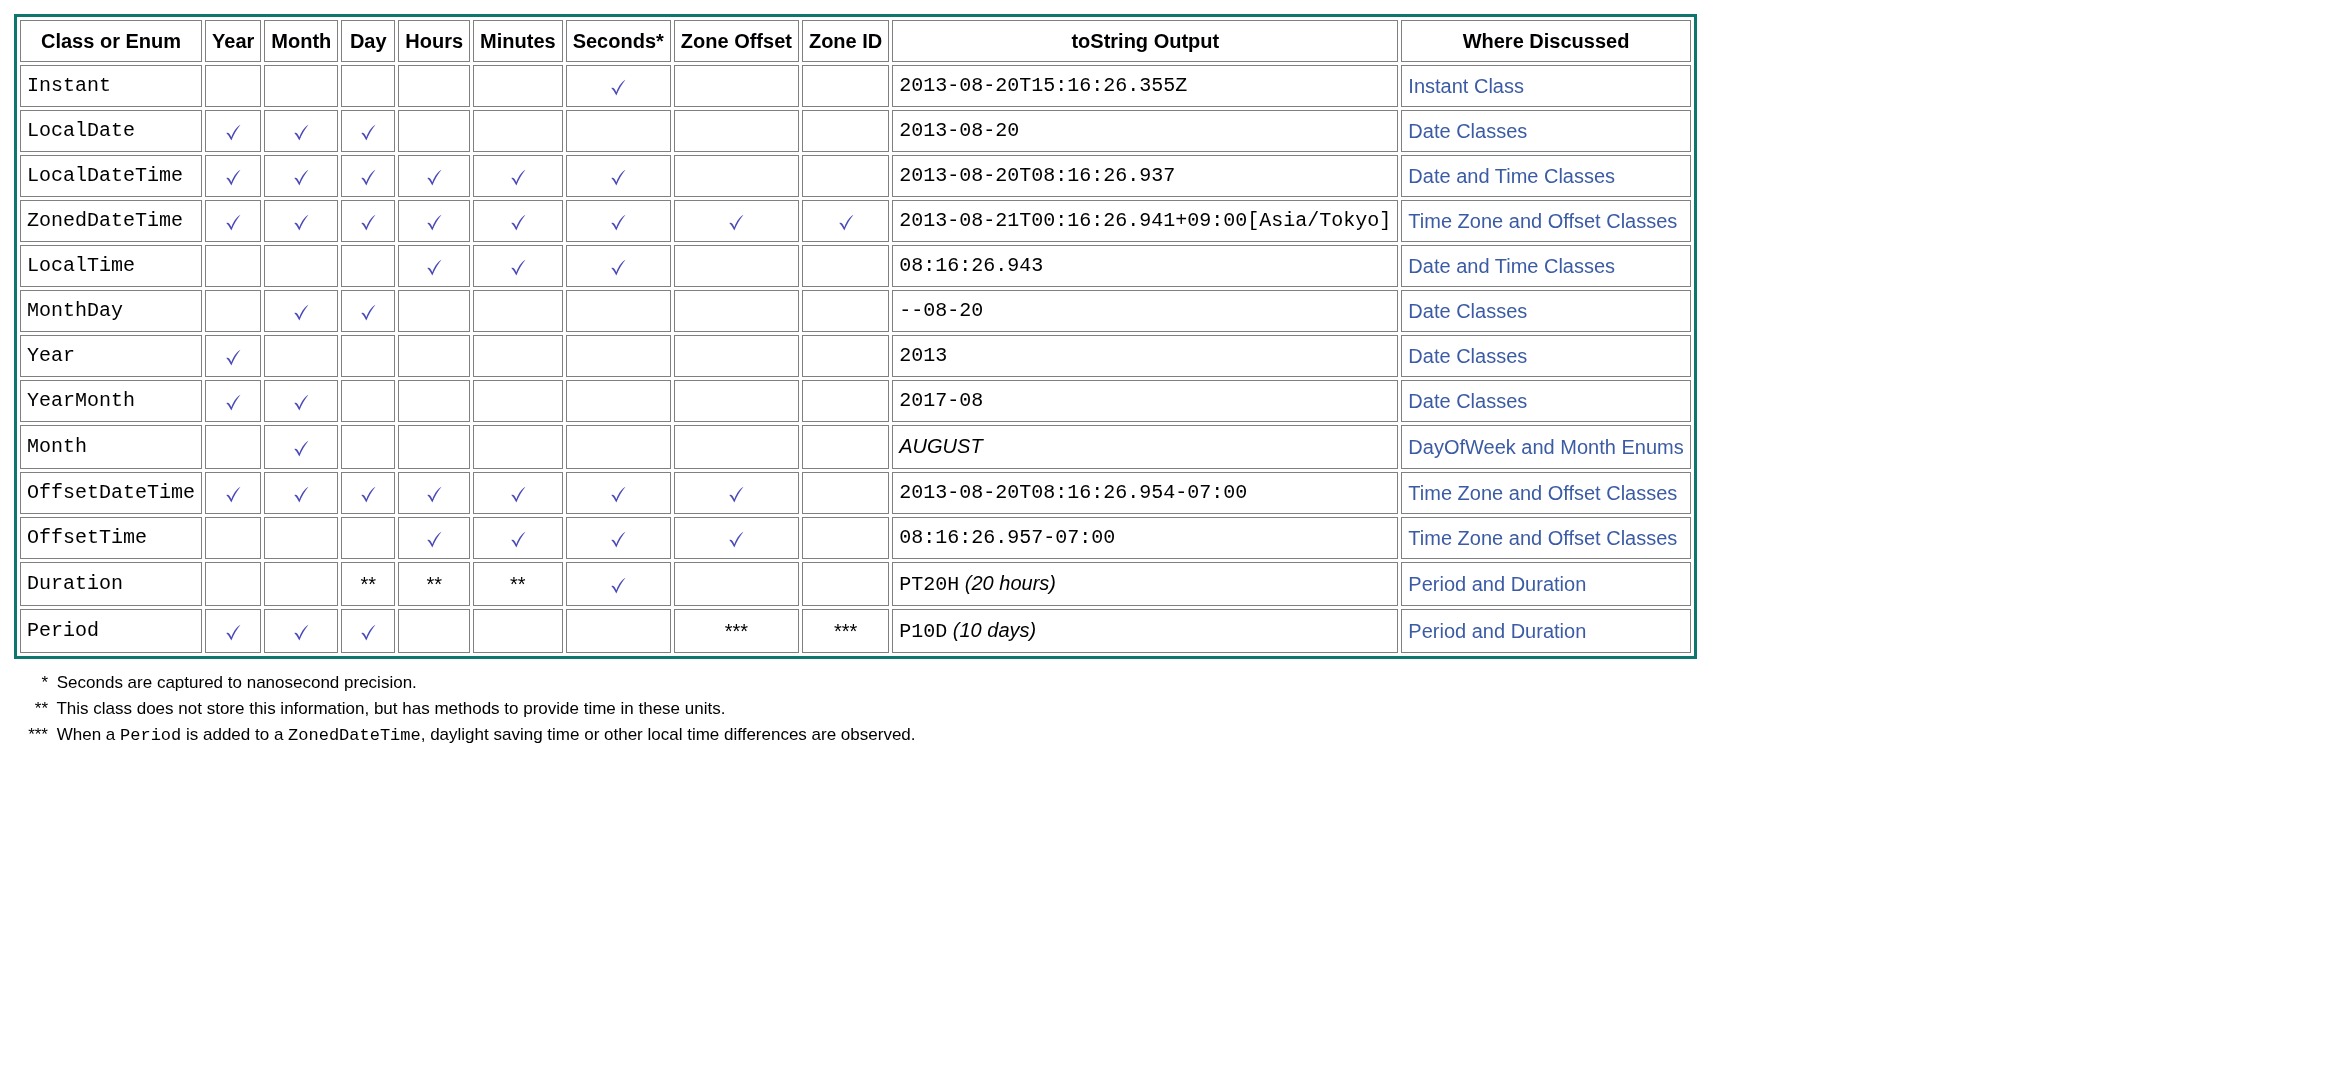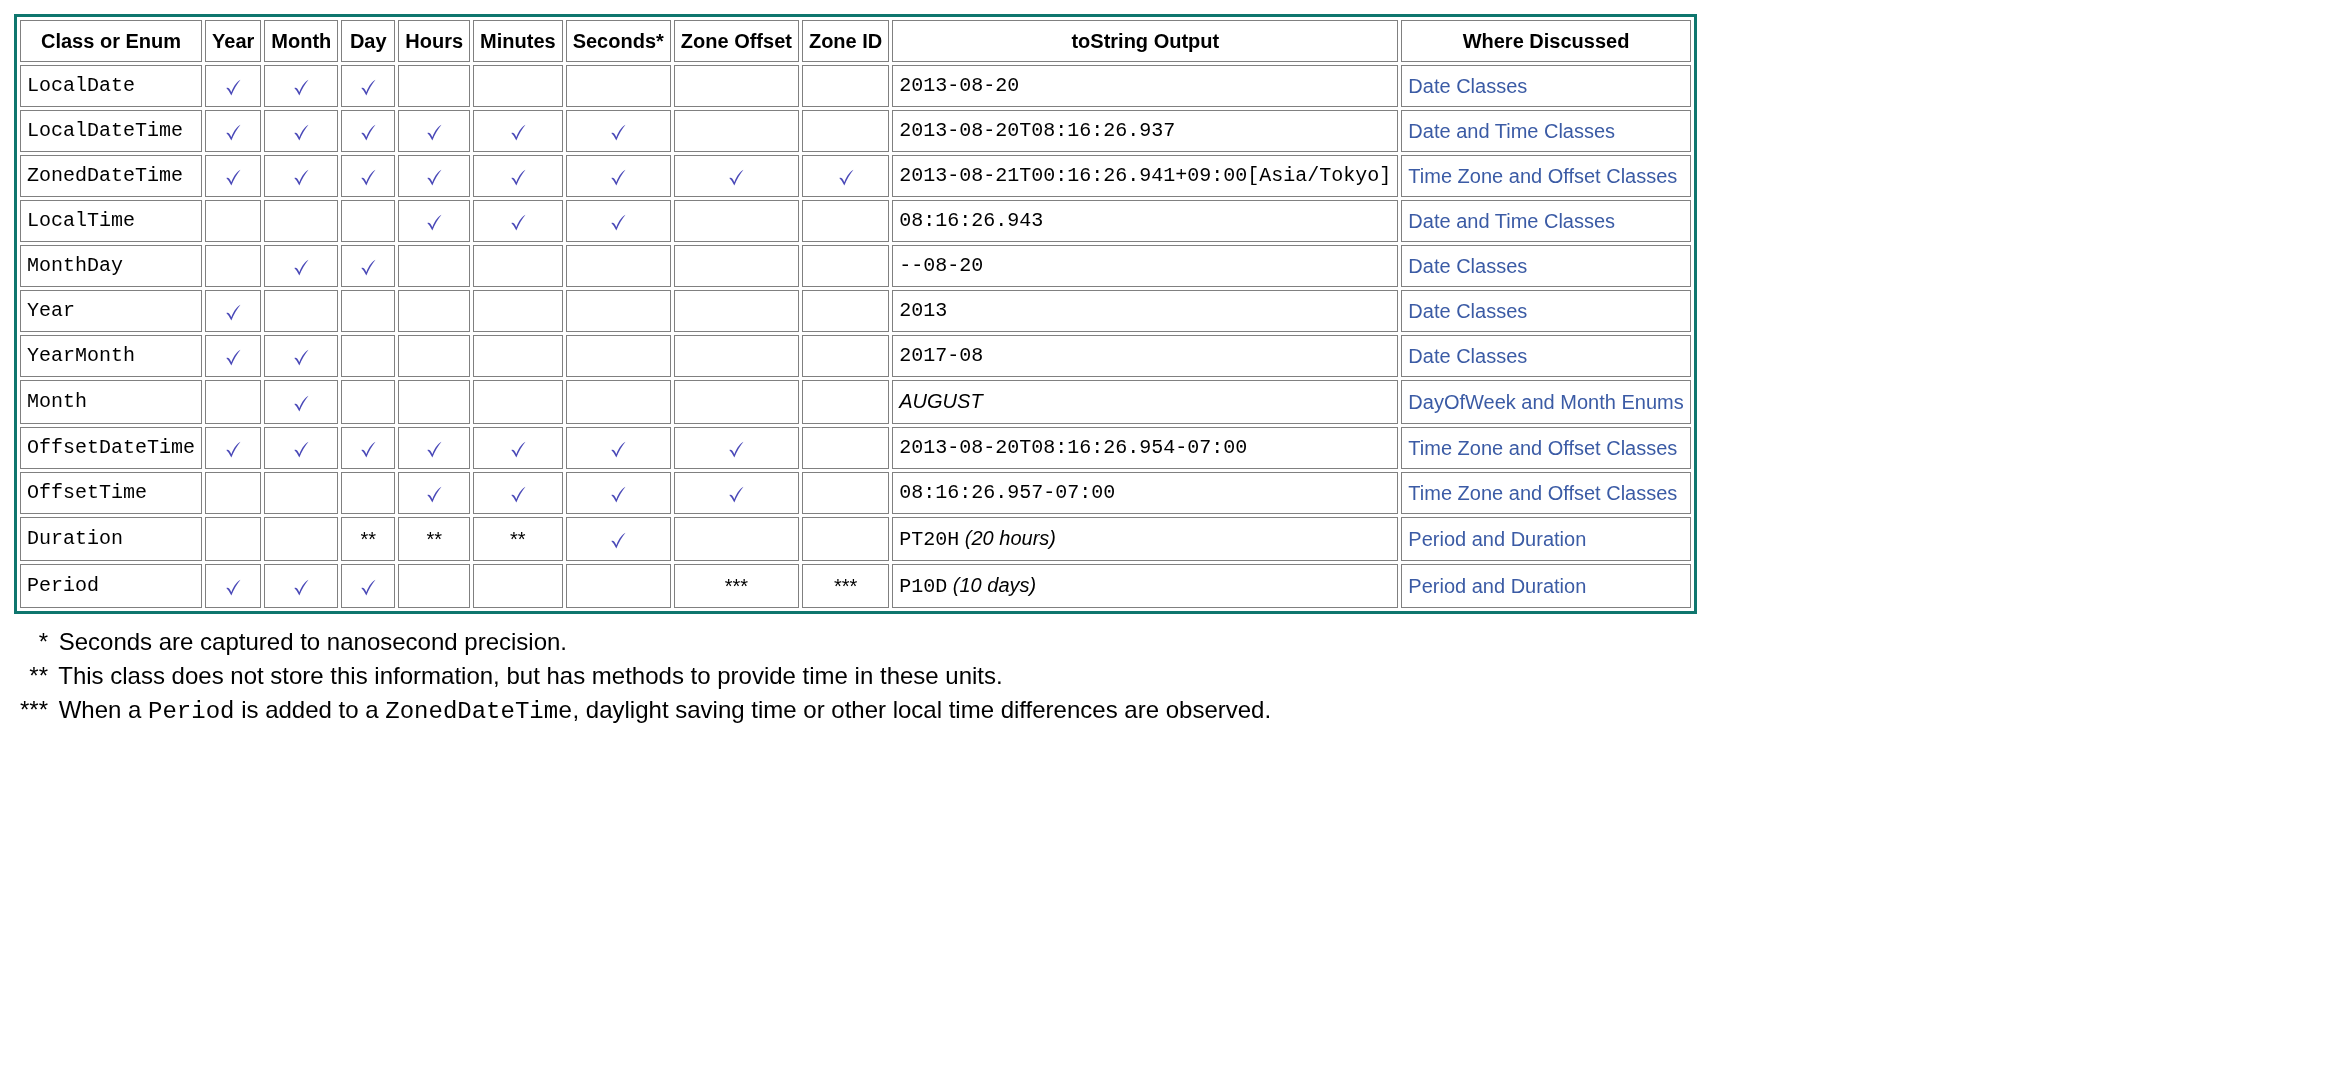--- a/index.html
+++ b/index.html
@@ -50,21 +50,21 @@
   .check {
     display: inline-block;
   }
   .check svg {
     width: 20px;
     height: 20px;
     vertical-align: middle;
   }
   .notes {
     margin-top: 14px;
-    font-size: 24px;
+    font-size: 17px;
   }
   .notes p {
     margin: 6px 0;
   }
   .notes .stars {
     display: inline-block;
     width: 34px;
     text-align: right;
     margin-right: 4px;
   }
@@ -85,20 +85,35 @@
         <th>Hours</th>
         <th>Minutes</th>
         <th>Seconds*</th>
         <th>Zone Offset</th>
         <th>Zone ID</th>
         <th>toString Output</th>
         <th>Where Discussed</th>
       </tr>
   </thead>
   <tbody id="body-rows">
+      <tr>
+        <td class="name">Instant</td>
+        <td class="mark"></td>
+        <td class="mark"></td>
+        <td class="mark"></td>
+        <td class="mark"></td>
+        <td class="mark"></td>
+        <td class="mark"><span class="check"><svg viewBox="0 0 24 24">
+              <path d="M4 12 C6 11 8 12 10 17 C13 9 17 4 21 2 C17 7 13 13 10 21 C8 17 6 14 4 12 Z" fill="#4a49b8"></path>
+            </svg></span></td>
+        <td class="mark"></td>
+        <td class="mark"></td>
+        <td class="output"><span>2013-08-20T15:16:26.355Z</span></td>
+        <td class="link"><a href="#">Instant Class</a></td>
+      </tr>
       <tr>
         <td class="name">LocalDate</td>
         <td class="mark"><span class="check"><svg viewBox="0 0 24 24">
               <path d="M4 12 C6 11 8 12 10 17 C13 9 17 4 21 2 C17 7 13 13 10 21 C8 17 6 14 4 12 Z" fill="#4a49b8"></path>
             </svg></span></td>
         <td class="mark"><span class="check"><svg viewBox="0 0 24 24">
               <path d="M4 12 C6 11 8 12 10 17 C13 9 17 4 21 2 C17 7 13 13 10 21 C8 17 6 14 4 12 Z" fill="#4a49b8"></path>
             </svg></span></td>
         <td class="mark"><span class="check"><svg viewBox="0 0 24 24">
               <path d="M4 12 C6 11 8 12 10 17 C13 9 17 4 21 2 C17 7 13 13 10 21 C8 17 6 14 4 12 Z" fill="#4a49b8"></path>

